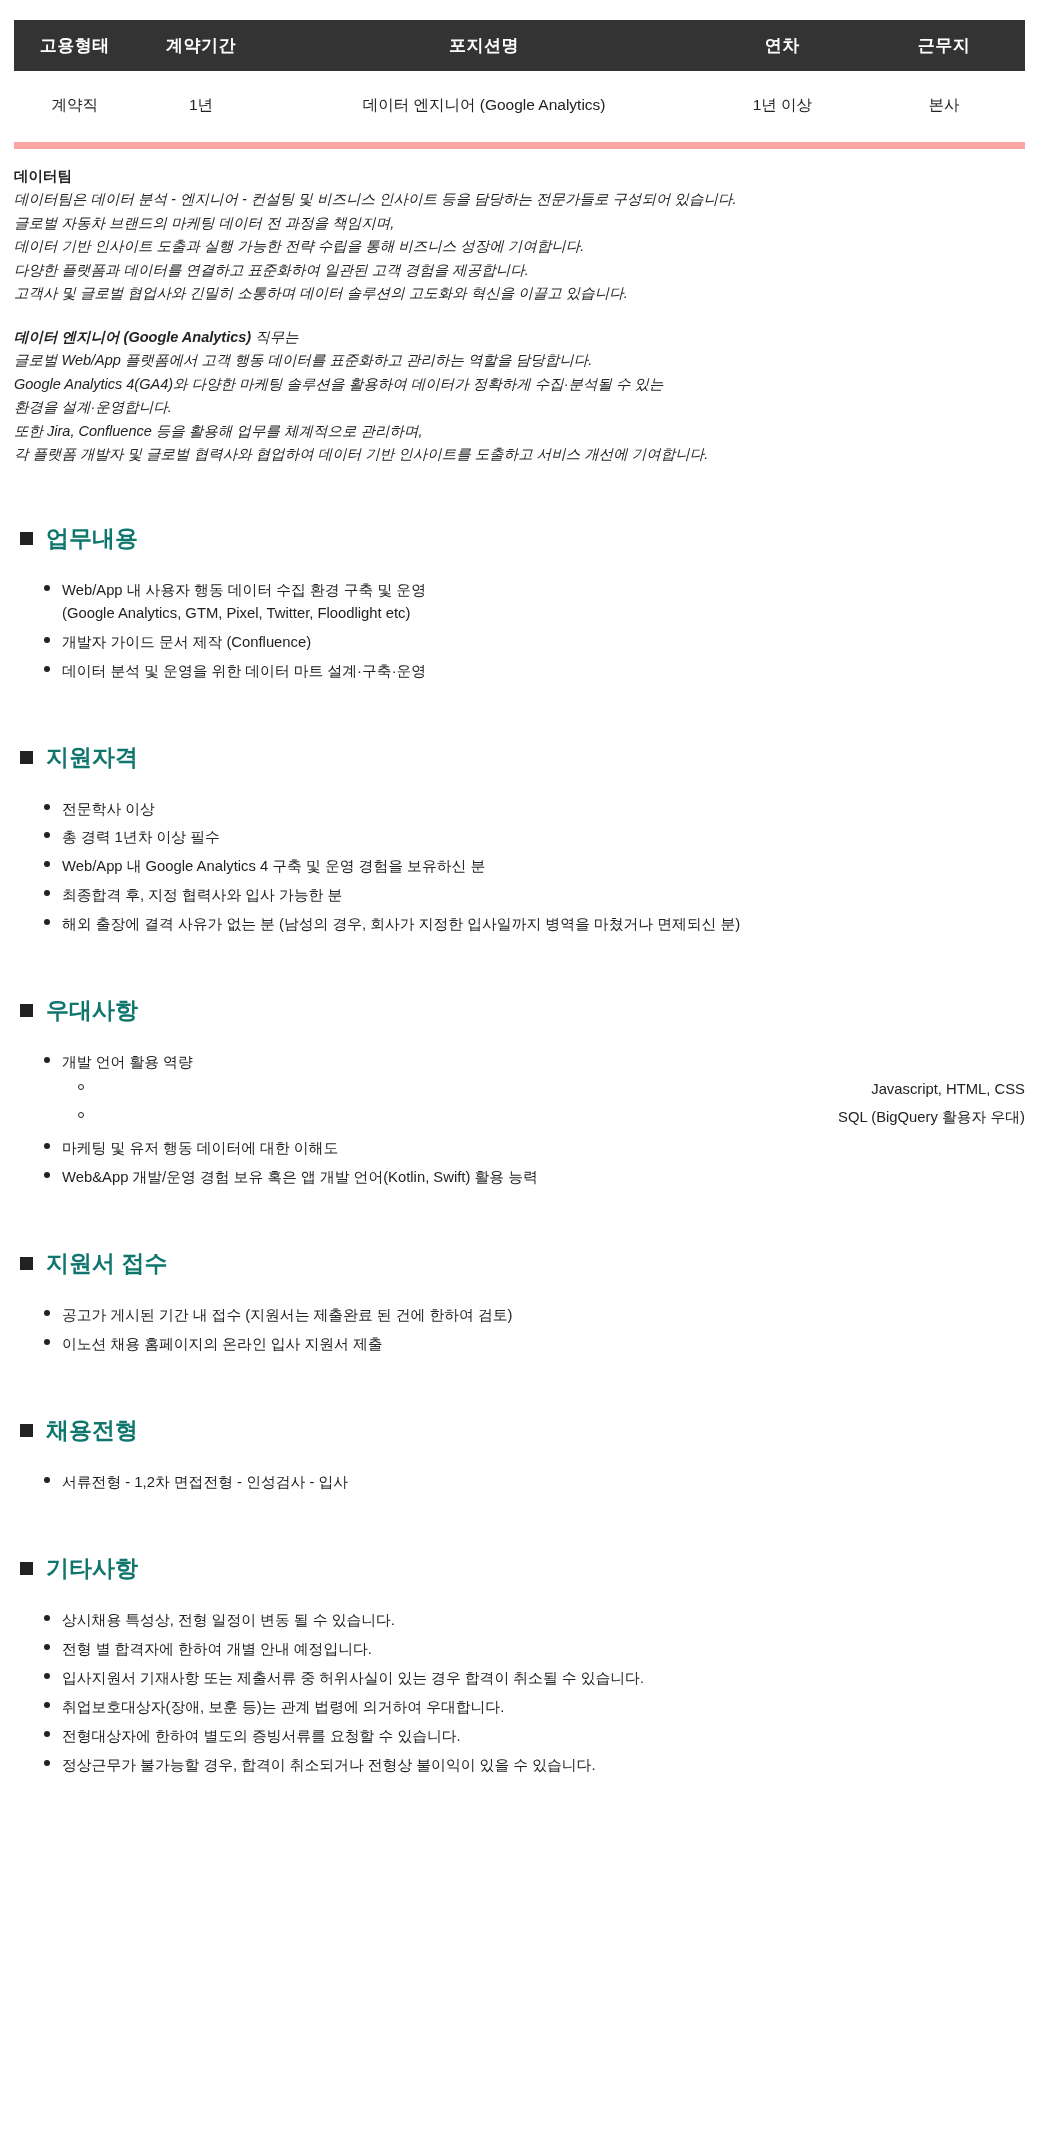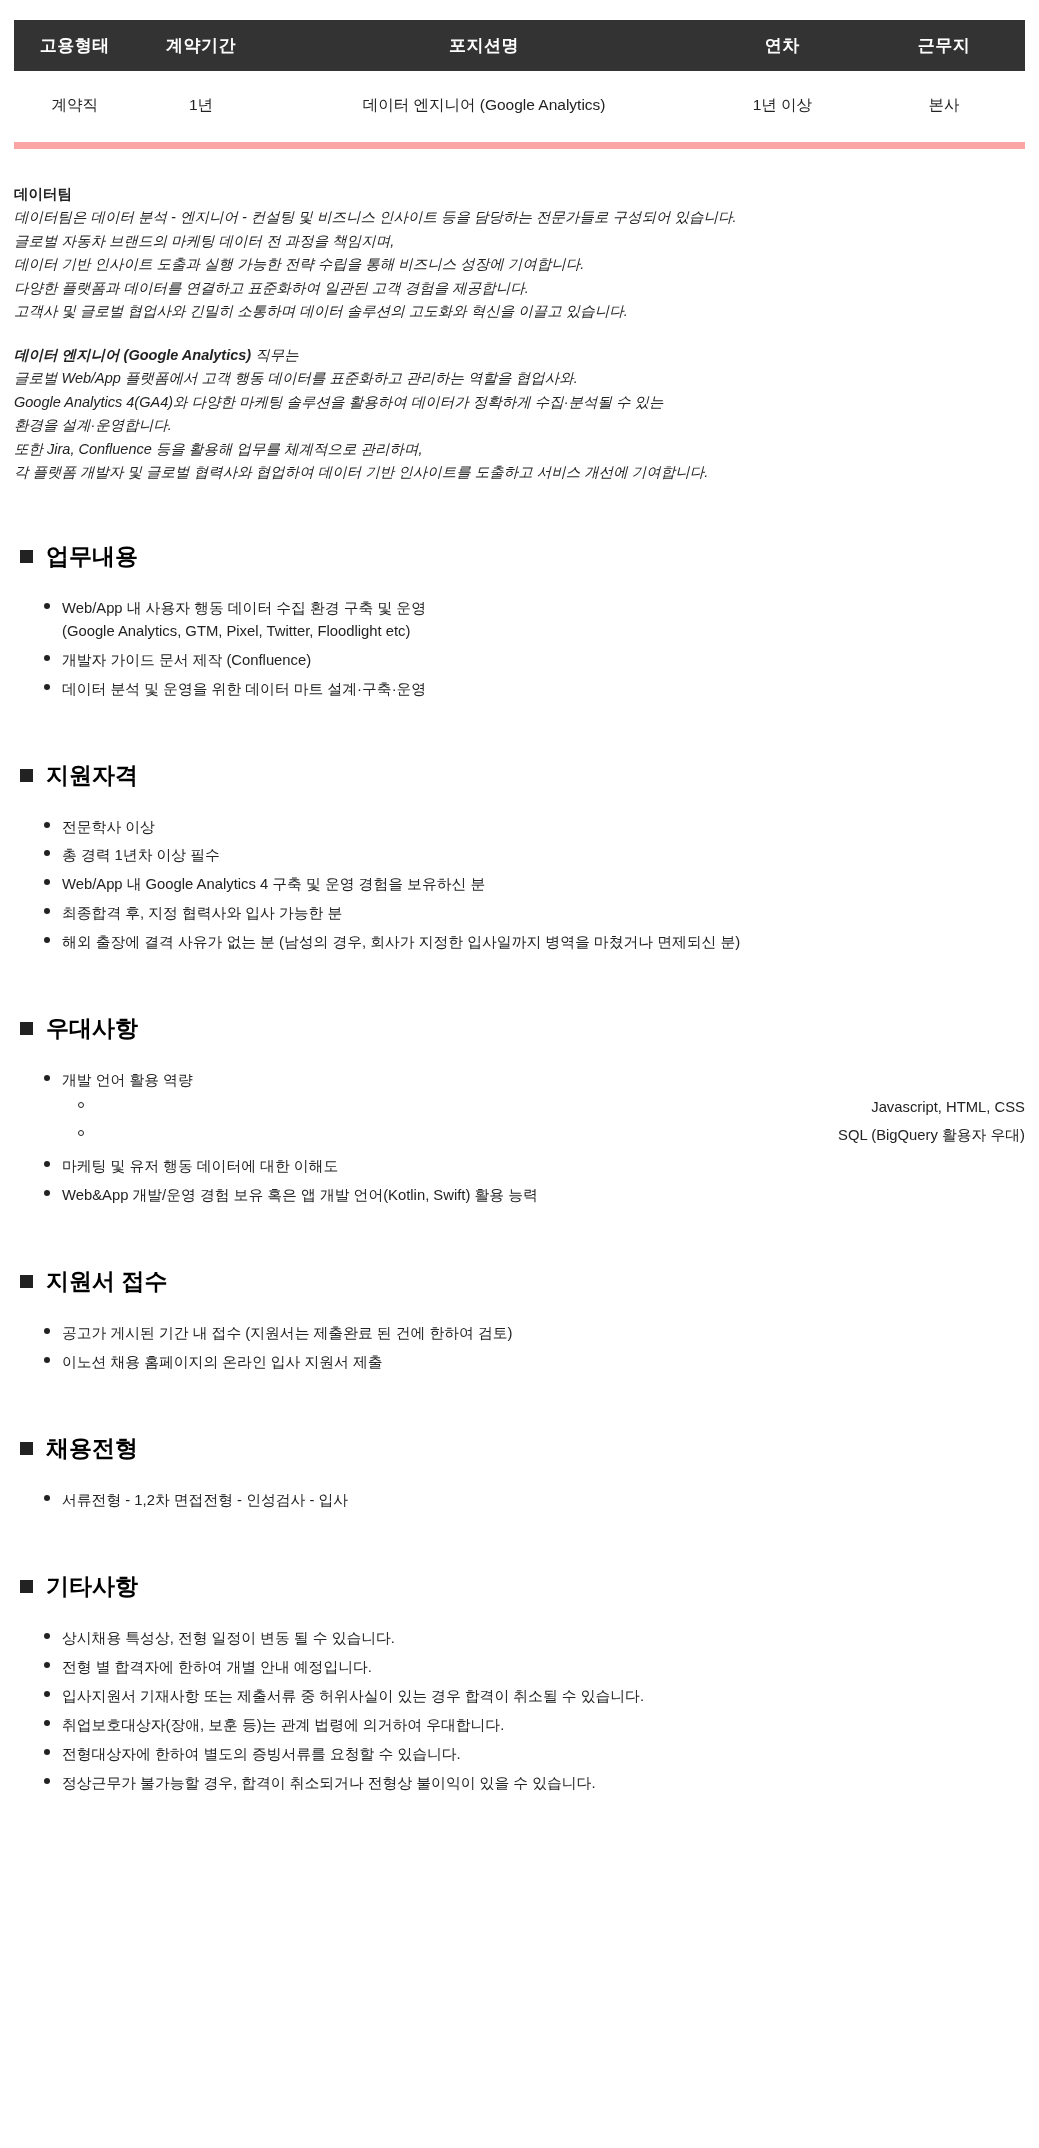--- a/index.html
+++ b/index.html
@@ -42,39 +42,39 @@
     border-bottom: 7px solid #fca5a5;
   }
   .col-a { width: 12%; }
   .col-b { width: 13%; }
   .col-c { width: 43%; }
   .col-d { width: 16%; }
   .col-e { width: 16%; }
 
   
   .intro {
-    margin-top: 34px;
+    margin-top: 16px;
     font-size: 14.5px;
     line-height: 1.62;
     color: #222222;
   }
   .intro .block + .block { margin-top: 20px; }
   .intro .strong-line {
     font-weight: bold;
     font-size: 14.5px;
   }
   .intro .line { white-space: nowrap; font-style: italic; }
 
   
   .section { margin-top: 56px; }
   .section:first-of-type { margin-top: 60px; }
   .section-title {
     font-size: 23px;
     font-weight: bold;
-    color: #000000;
+    color: #0f766e;
     display: flex;
     align-items: center;
     gap: 13px;
     margin: 0 0 22px 6px;
   }
   .sq {
     display: inline-block;
     width: 13px;
     height: 13px;
     background: #222222;
@@ -164,21 +164,21 @@
       <div class="line">데이터팀은 데이터 분석 - 엔지니어 - 컨설팅 및 비즈니스 인사이트 등을 담당하는 전문가들로 구성되어 있습니다.</div>
       <div class="line">글로벌 자동차 브랜드의 마케팅 데이터 전 과정을 책임지며,</div>
       <div class="line">데이터 기반 인사이트 도출과 실행 가능한 전략 수립을 통해 비즈니스 성장에 기여합니다.</div>
       <div class="line">다양한 플랫폼과 데이터를 연결하고 표준화하여 일관된 고객 경험을 제공합니다.</div>
       <div class="line">고객사 및 글로벌 협업사와 긴밀히 소통하며 데이터 솔루션의 고도화와 혁신을 이끌고 있습니다.</div>
     </div>
     <div class="block">
       <div class="line">
         <span class="strong-line">데이터 엔지니어 (Google Analytics)</span><span> 직무는</span>
       </div>
-      <div class="line">글로벌 Web/App 플랫폼에서 고객 행동 데이터를 표준화하고 관리하는 역할을 협업사와.</div>
+      <div class="line">글로벌 Web/App 플랫폼에서 고객 행동 데이터를 표준화하고 관리하는 역할을 담당합니다.</div>
       <div class="line">Google Analytics 4(GA4)와 다양한 마케팅 솔루션을 활용하여 데이터가 정확하게 수집·분석될 수 있는</div>
       <div class="line">환경을 설계·운영합니다.</div>
       <div class="line">또한 Jira, Confluence 등을 활용해 업무를 체계적으로 관리하며,</div>
       <div class="line">각 플랫폼 개발자 및 글로벌 협력사와 협업하여 데이터 기반 인사이트를 도출하고 서비스 개선에 기여합니다.</div>
     </div>
   </div>
 
   <div class="section">
     <h2 class="section-title">
       <span class="sq"></span>

